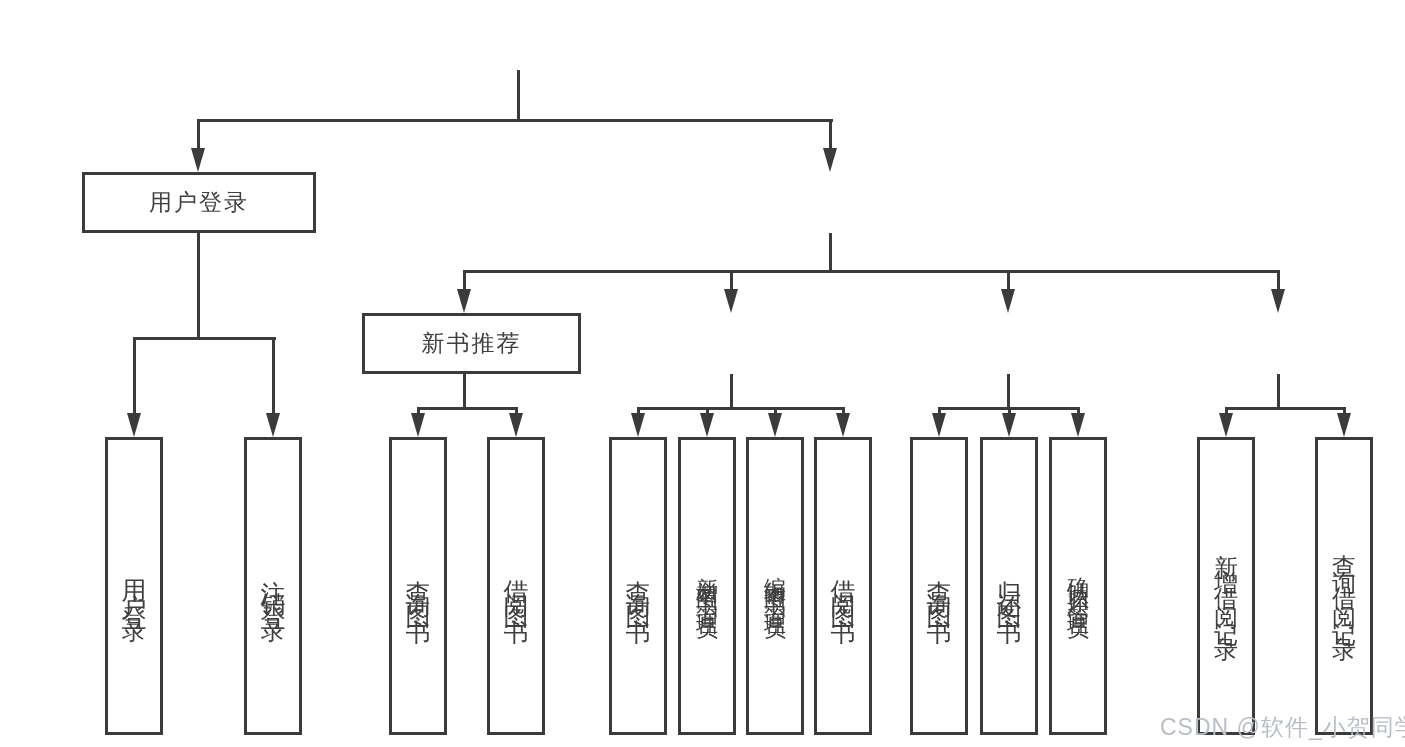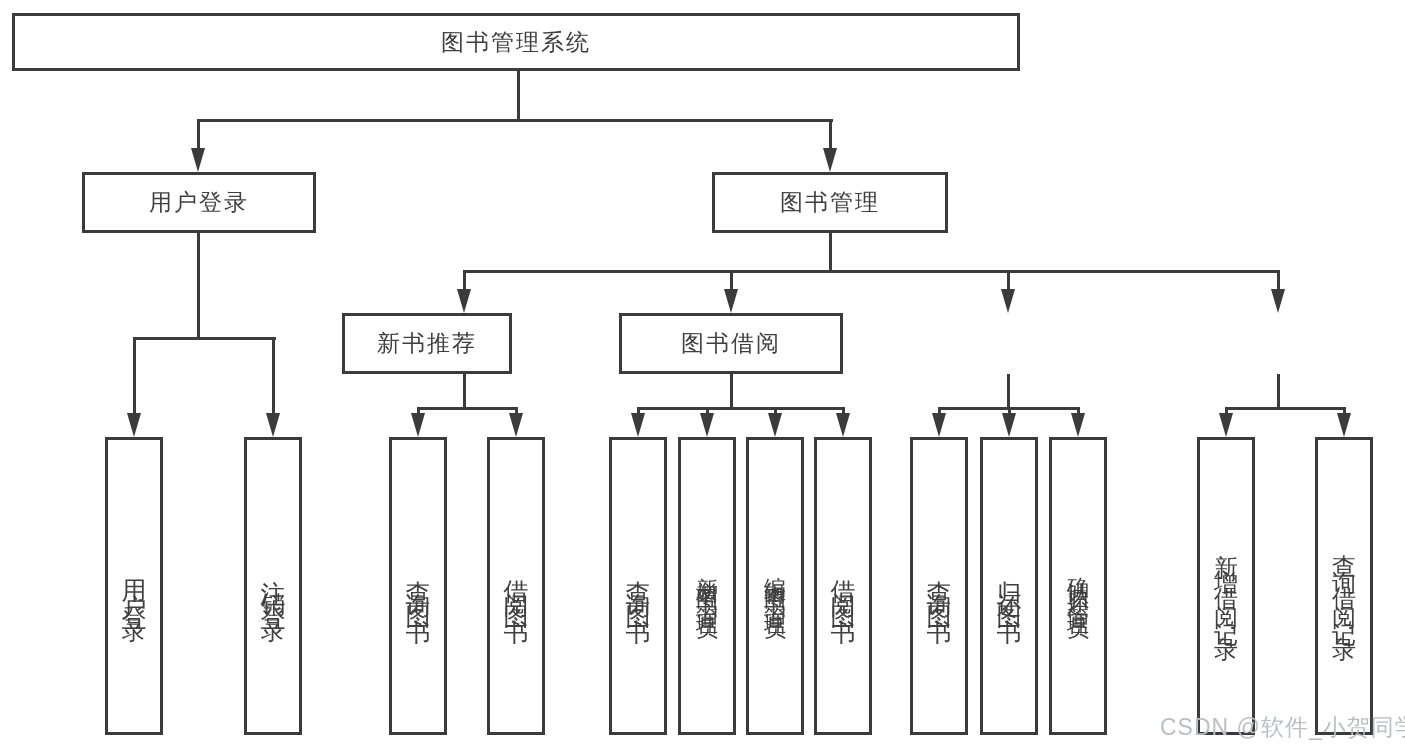--- a/index.html
+++ b/index.html
@@ -62,36 +62,27 @@
     font-size: 23px;
     letter-spacing: 1px;
     white-space: nowrap;
   }
 </style>
 </head>
 <body>
 
 <div id="canvas">
 
-  <div class="box" style="left:12px; top:13px; width:1008px; height:58px;">
-    <span>图书管理系统</span>
-  </div>
 
   <div class="box" style="left:82px; top:172px; width:234px; height:61px;">
     <span>用户登录</span>
   </div>
-  <div class="box" style="left:712px; top:172px; width:236px; height:61px;">
-    <span>图书管理</span>
-  </div>
 
-  <div class="box" style="left:342px; top:313px; width:170px; height:61px;">
+  <div class="box" style="left:362px; top:313px; width:219px; height:61px;">
     <span>新书推荐</span>
-  </div>
-  <div class="box" style="left:619px; top:313px; width:224px; height:61px;">
-    <span>图书借阅</span>
   </div>
 
   <div class="vbox" style="left:105px;">
     <span class="vtext len4">用户登录</span>
   </div>
   <div class="vbox" style="left:244px;">
     <span class="vtext len4">注销登录</span>
   </div>
   <div class="vbox" style="left:389px;">
     <span class="vtext len4">查询图书</span>

